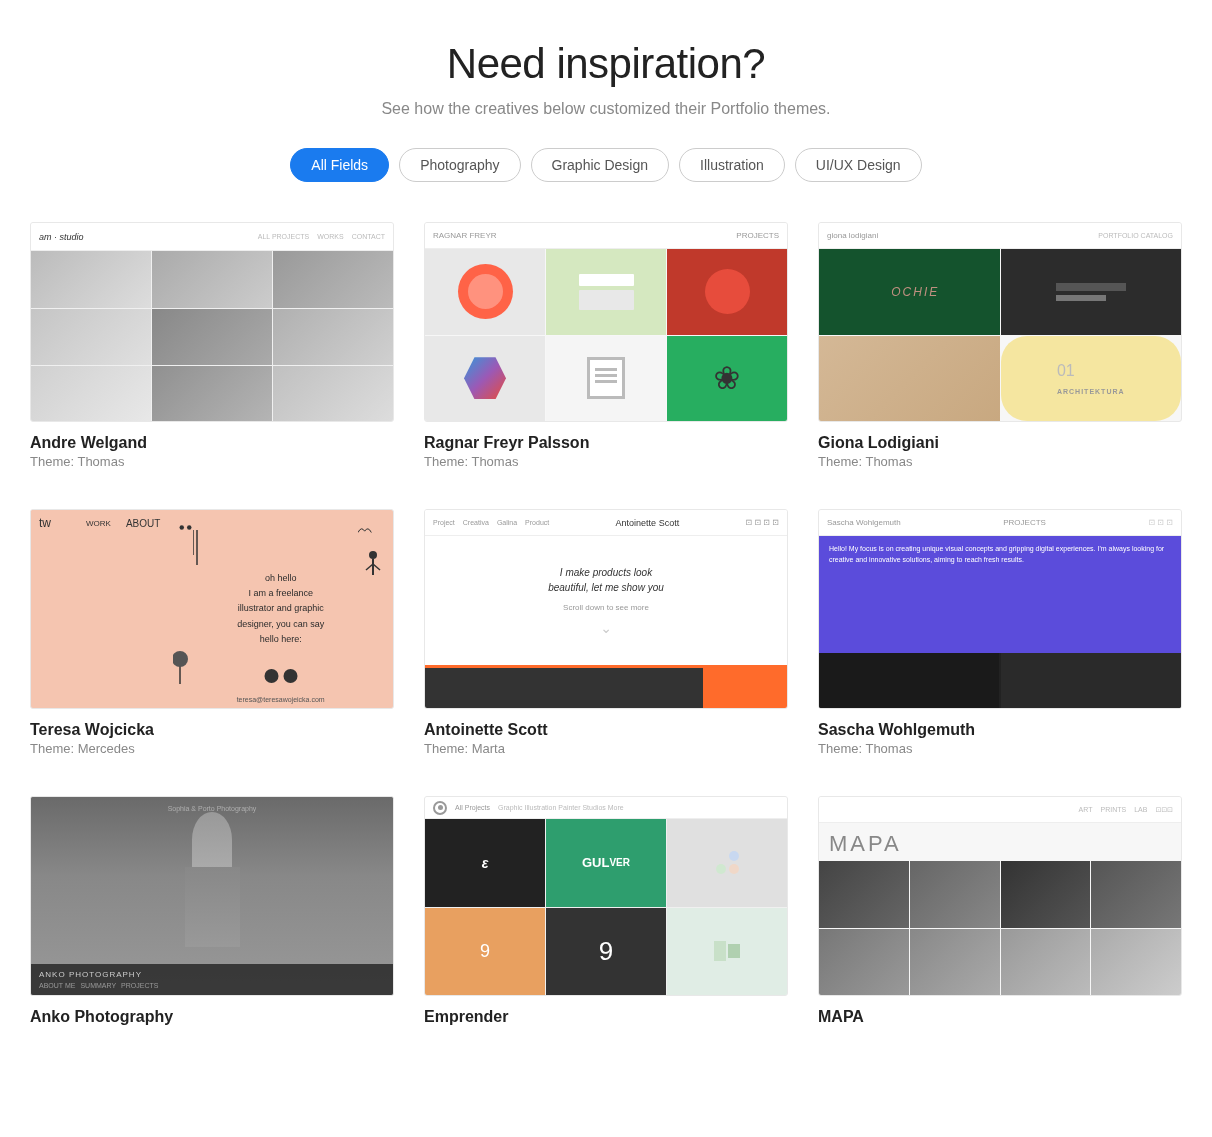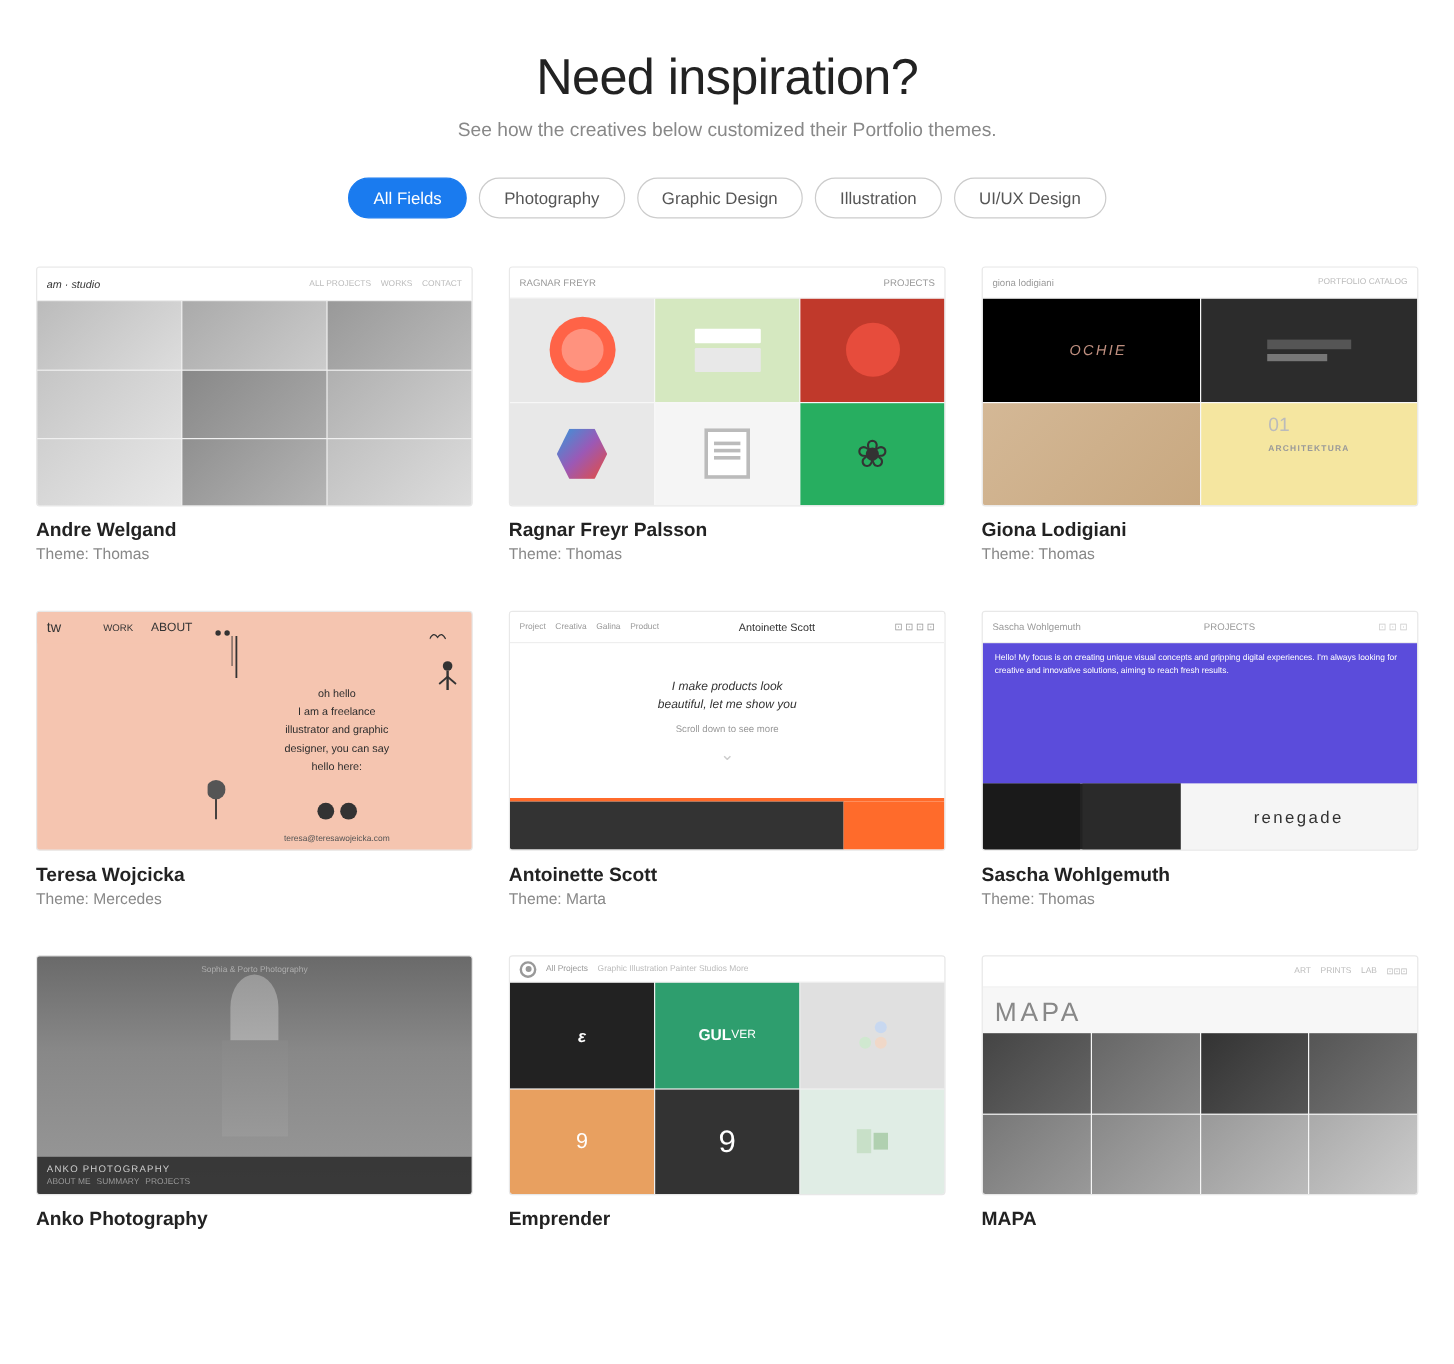--- a/index.html
+++ b/index.html
@@ -178,25 +178,25 @@
       border-bottom: 1px solid #eee;
       justify-content: space-between;
     }
     .giona-grid {
       display: grid;
       grid-template-columns: repeat(2, 1fr);
       grid-template-rows: repeat(2, 1fr);
       gap: 1px;
       flex: 1;
     }
-    .g-cell-1 { background: #000000; display:flex; align-items:center; justify-content:center;padding-left:12px; }
+    .g-cell-1 { background: #14532d; display:flex; align-items:center; justify-content:center;padding-left:12px; }
     .g-cell-1-text { font-size: 12px; color: #c09080; font-style: italic; letter-spacing: 2px; }
     .g-cell-2 { background: #2c2c2c; display:flex; align-items:center; justify-content:center; }
     .g-cell-3 { background: #c8b89a; }
-    .g-cell-4 { background: #f5e6a0; display:flex; align-items:flex-start; justify-content:center; font-size: 18px; color: #c4a830; }
+    .g-cell-4 { background: #f5e6a0; display:flex; align-items:center; justify-content:center; font-size: 18px; color: #c4a830; border-radius: 26px; }
 
     
     .preview-teresa {
       background: #f5c5b0;
       display: flex;
     }
     .teresa-header {
       background: #f5c5b0;
       height: 26px;
       display: flex;
@@ -664,23 +664,20 @@
           <div class="sascha-blue">
             <div class="sascha-blue-text">Hello! My focus is on creating unique visual concepts and gripping digital experiences. I'm always looking for creative and innovative solutions, aiming to reach fresh results.</div>
           </div>
           <div class="sascha-bottom">
             <div class="sascha-dark">
               <div style="display:flex;gap:2px;height:100%;">
                 <div style="flex:1;background:#1a1a1a;"></div>
                 <div style="flex:1;background:#2a2a2a;"></div>
               </div>
             </div>
-            <div class="sascha-renegade">
-              <span>renegade</span>
-            </div>
           </div>
         </div>
       </div>
       <div class="portfolio-item-info">
         <h3>Sascha Wohlgemuth</h3>
         <p>Theme: Thomas</p>
       </div>
     </div>
 
     <div class="portfolio-item">
@@ -715,21 +712,21 @@
             <div style="width:5px;height:5px;border-radius:50%;background:#999;"></div>
           </div>
           <span>All Projects</span>
           <span style="font-size:7px;color:#bbb;">Graphic Illustration Painter Studios More</span>
         </div>
         <div class="emp-grid">
           <div class="emp-c1">ε</div>
           <div class="emp-c2">
             <div style="display:flex;flex-direction:row;align-items:center;">
               <span style="font-size:13px;font-weight:bold;color:#fff;">GUL</span>
-              <span style="font-size:10px;font-weight:normal;color:#fff;">VER</span>
+              <span style="font-size:10px;font-weight:bold;color:#fff;">VER</span>
             </div>
           </div>
           <div class="emp-c3">
             <div style="display:grid;grid-template-columns:1fr 1fr;gap:3px;padding:8px;">
               <div style="width:10px;height:10px;border-radius:50%;background:#e0e0e0;"></div>
               <div style="width:10px;height:10px;border-radius:50%;background:#c8d8f0;"></div>
               <div style="width:10px;height:10px;border-radius:50%;background:#d0e8d0;"></div>
               <div style="width:10px;height:10px;border-radius:50%;background:#f0d8c8;"></div>
             </div>
           </div>

